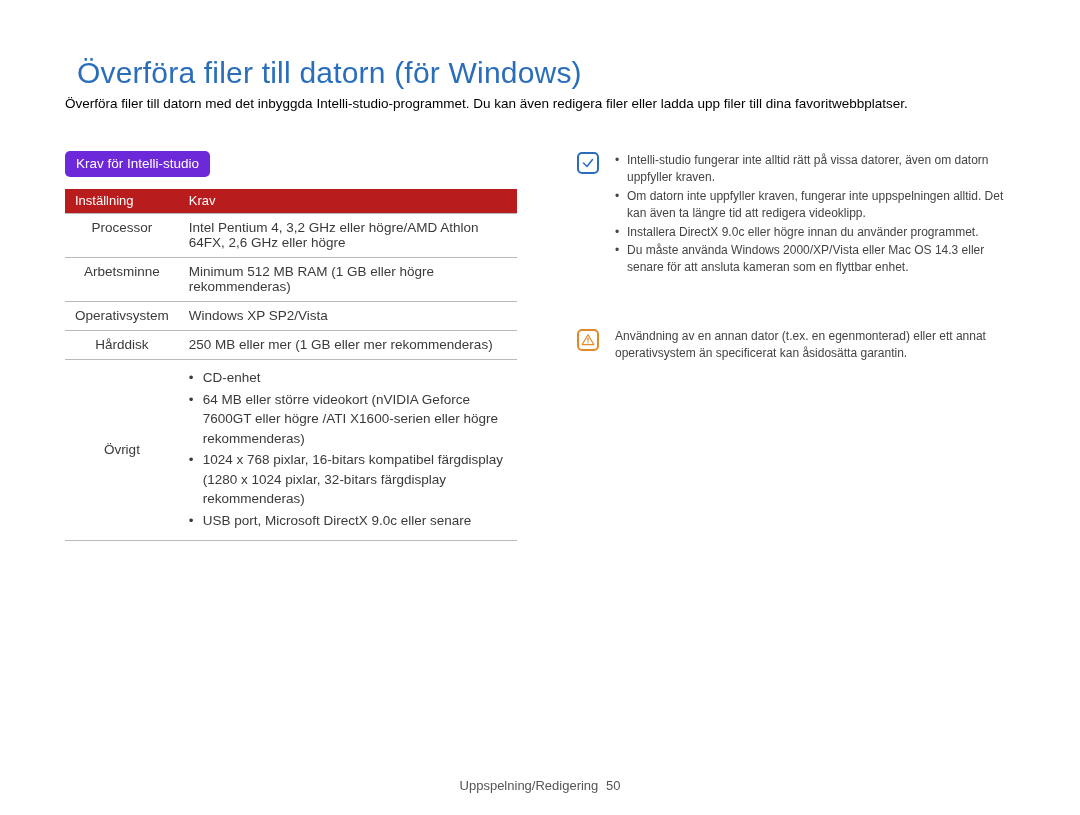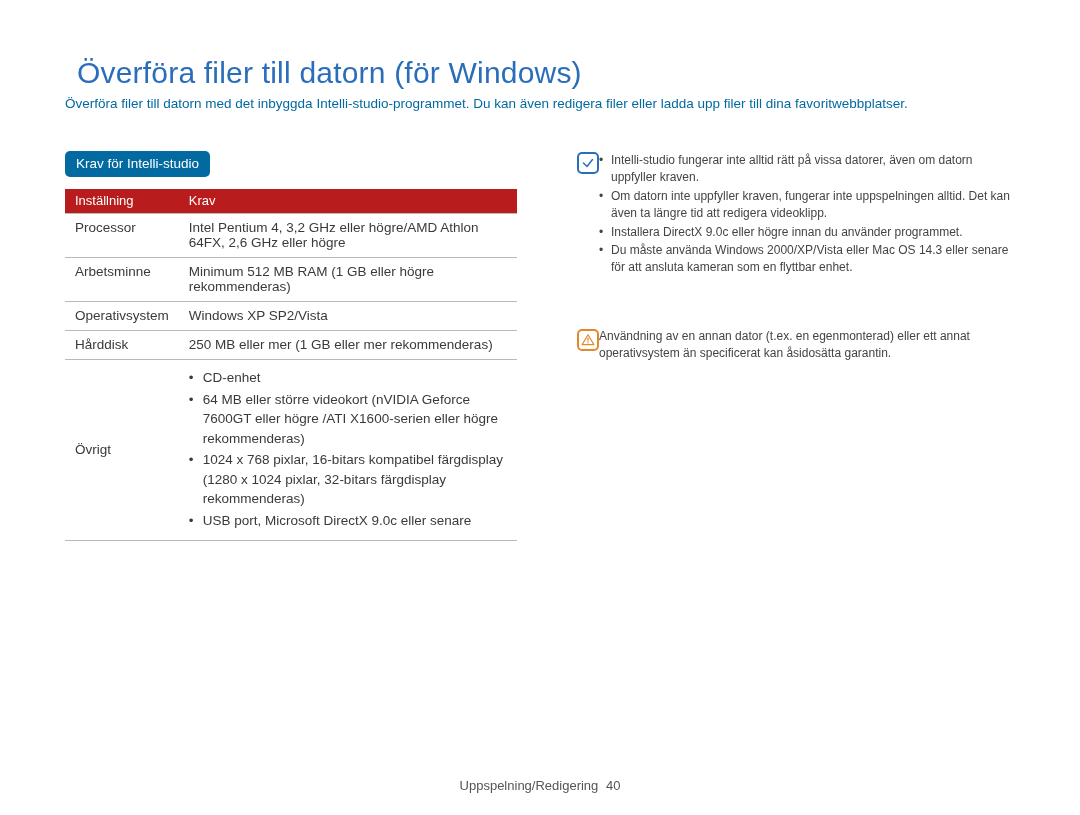--- a/index.html
+++ b/index.html
@@ -19,33 +19,33 @@
   }
   .title {
     font-size: 30px;
     color: #2a6ebb;
     font-weight: 400;
     margin: 0 0 6px 12px;
     letter-spacing: 0.2px;
   }
   .intro {
     font-size: 13.5px;
-    color: #0369a1;
+    color: #000000;
     margin: 0 0 40px 0;
   }
   .cols {
     display: flex;
     gap: 60px;
     align-items: flex-start;
   }
   .left { flex: 0 0 452px; }
   .right { flex: 1; }
   .pill {
     display: inline-block;
-    background: #0369a1;
+    background: #6d28d9;
     color: #fff;
     font-size: 13.5px;
     padding: 5px 11px 6px 11px;
     border-radius: 5px;
     margin-bottom: 12px;
   }
   table.req {
     width: 100%;
     border-collapse: collapse;
     font-size: 13.5px;
@@ -58,41 +58,41 @@
     text-align: left;
     padding: 4px 10px 5px 10px;
     font-size: 13px;
   }
   table.req td {
     padding: 6px 10px 7px 10px;
     vertical-align: top;
     border-bottom: 1px solid #b9b9b9;
   }
   table.req tbody tr:first-child td { border-top: 1px solid #b9b9b9; }
-  table.req td:first-child { width: 112px; }
+  table.req td:first-child { width: 112px; text-align: center; }
   ul.inner {
     list-style: none;
     padding: 0;
     margin: 0;
   }
   ul.inner li {
     position: relative;
     padding-left: 14px;
     margin: 2px 0;
     line-height: 1.45;
   }
   ul.inner li::before {
     content: "•";
     position: absolute;
     left: 0;
     top: 0;
   }
   .callout {
     display: flex;
-    gap: 0;
+    gap: 16px;
     font-size: 12px;
     color: #444;
     line-height: 1.45;
     margin-bottom: 50px;
   }
   .callout ul {
     list-style: none;
     padding: 0;
     margin: 0;
   }
@@ -213,15 +213,15 @@
           </svg>
         </div>
         <div>Användning av en annan dator (t.ex. en egenmonterad) eller ett annat operativsystem än specificerat kan åsidosätta garantin.</div>
       </div>
 
     </div>
   </div>
 
   <div class="footer">
     <span>Uppspelning/Redigering</span>
-    <span class="pn">40</span>
+    <span class="pn">50</span>
   </div>
 </div>
 
 </body></html>

